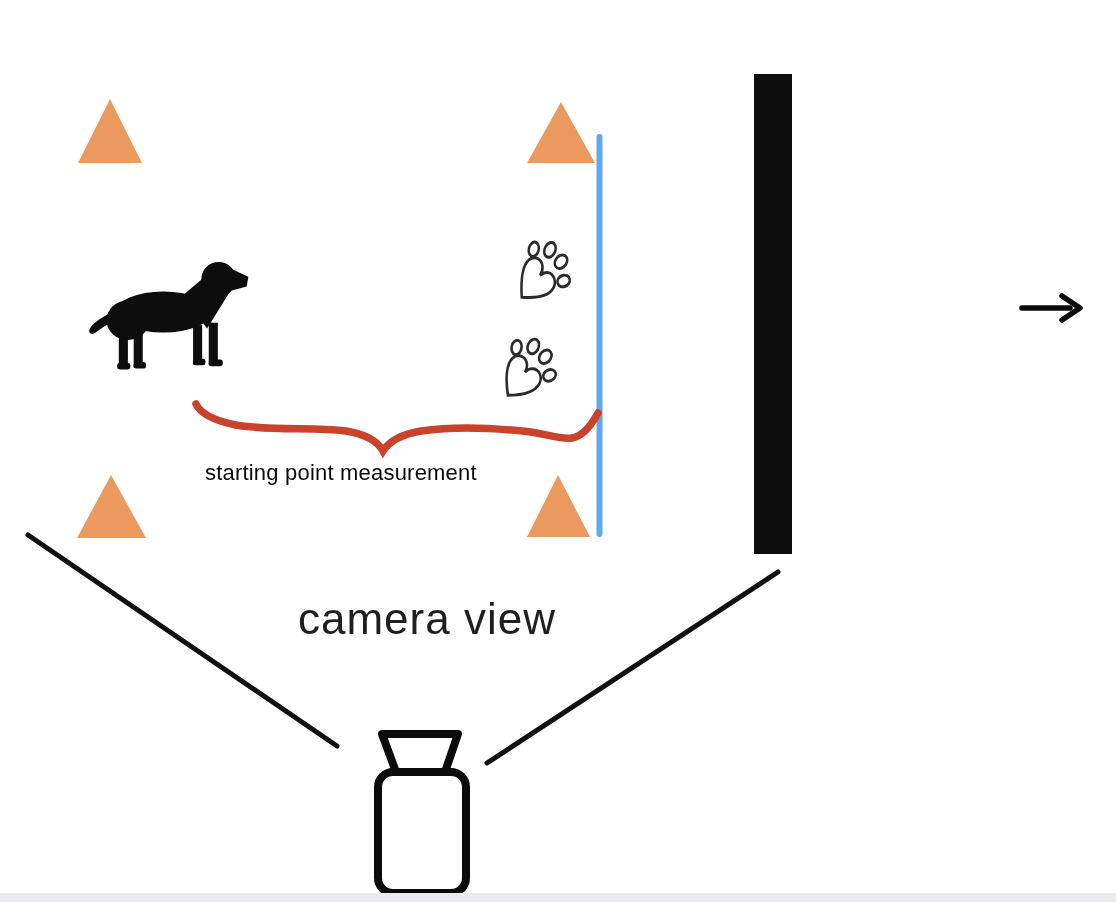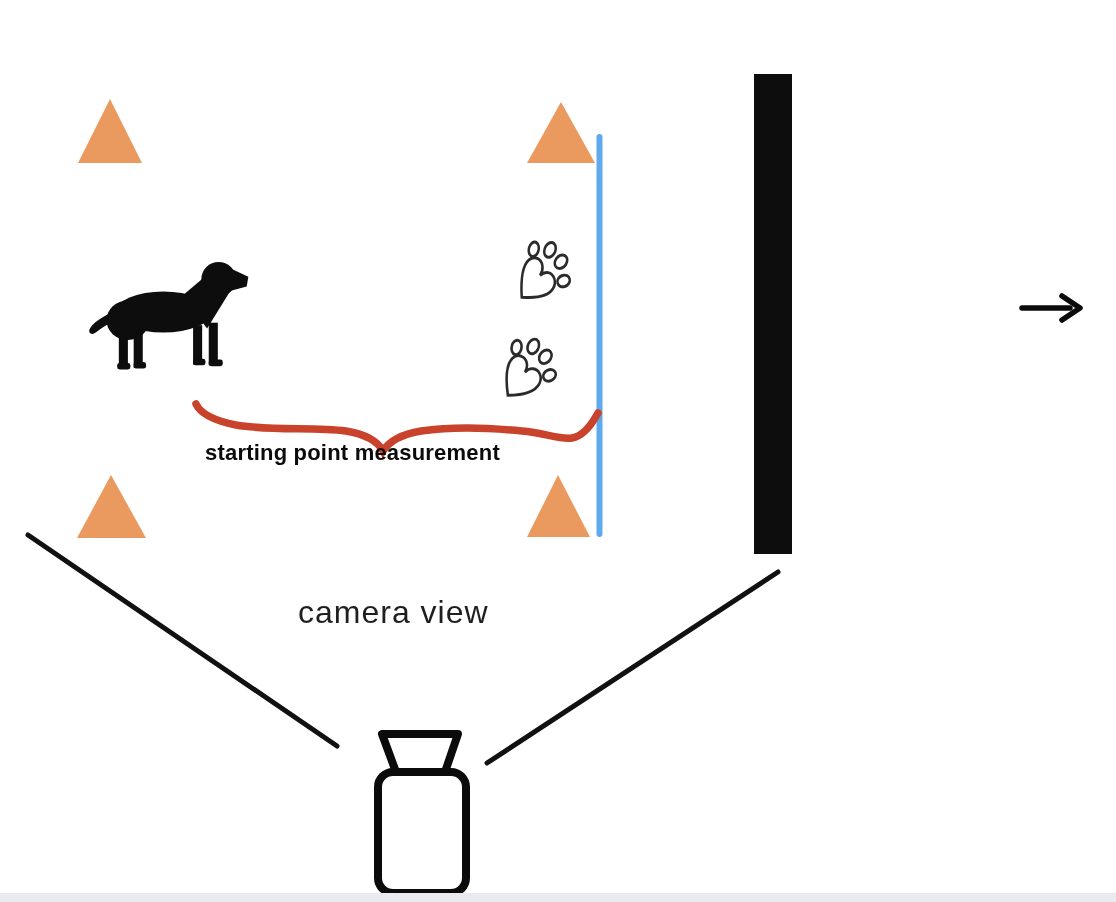--- a/index.html
+++ b/index.html
@@ -26,29 +26,29 @@
   .shape-layer{
     position:absolute;left:0;top:0;width:1116px;height:902px;
     display:block;
   }
   .label{
     position:absolute;
     color:#111111;
     white-space:nowrap;
   }
   .label-measurement{
-    left:205px;top:440px;
+    left:205px;top:460px;
     font-size:22px;
-    font-weight:700;
+    font-weight:400;
     letter-spacing:0.2px;
     color:#0b0b0b;
   }
   .label-camera-view{
     left:298px;top:594px;
-    font-size:32px;
+    font-size:44px;
     font-weight:300;
     letter-spacing:1px;
     color:#1f1f1f;
   }
   .bottom-strip{
     position:absolute;left:0;top:893px;
     width:1116px;height:9px;
     background:var(--color-bottom_strip);
   }
   .cone{fill:var(--color-cone);}

